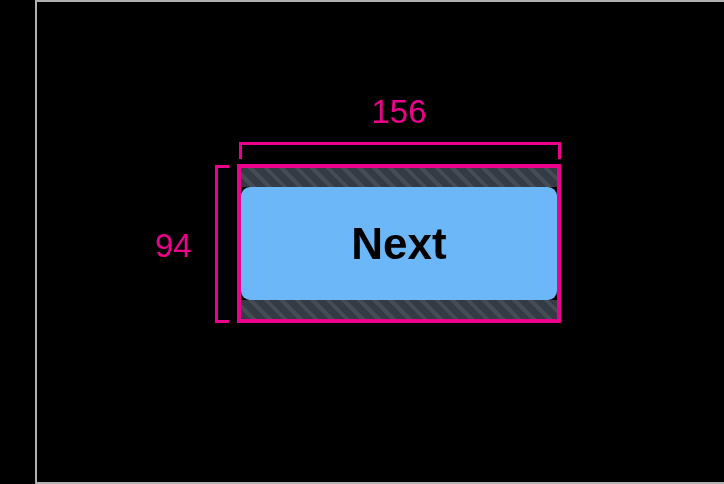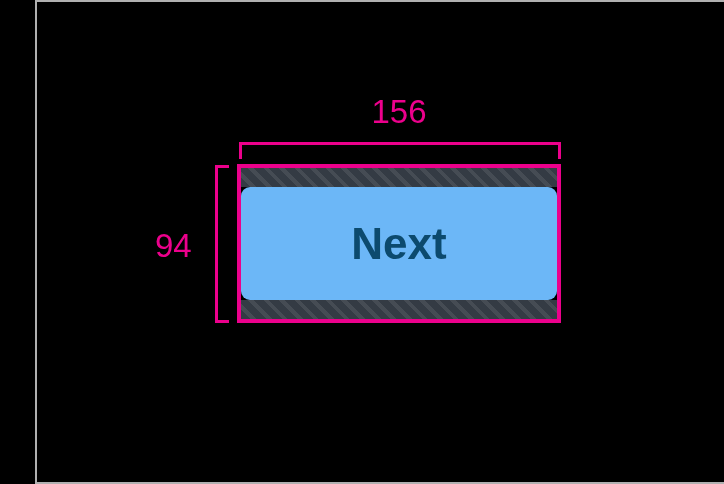--- a/index.html
+++ b/index.html
@@ -64,21 +64,21 @@
   }
 
   
   .next-button {
     flex: 1 1 auto;
     background: #6cb7f7;
     border-radius: 9px;
     display: flex;
     align-items: center;
     justify-content: center;
-    color: #0c4a6e;
+    color: #000000;
     font-size: 44px;
     font-weight: bold;
     letter-spacing: 0px;
     line-height: 1;
     user-select: none;
   }
 
   
   .dim-label {
     position: absolute;

